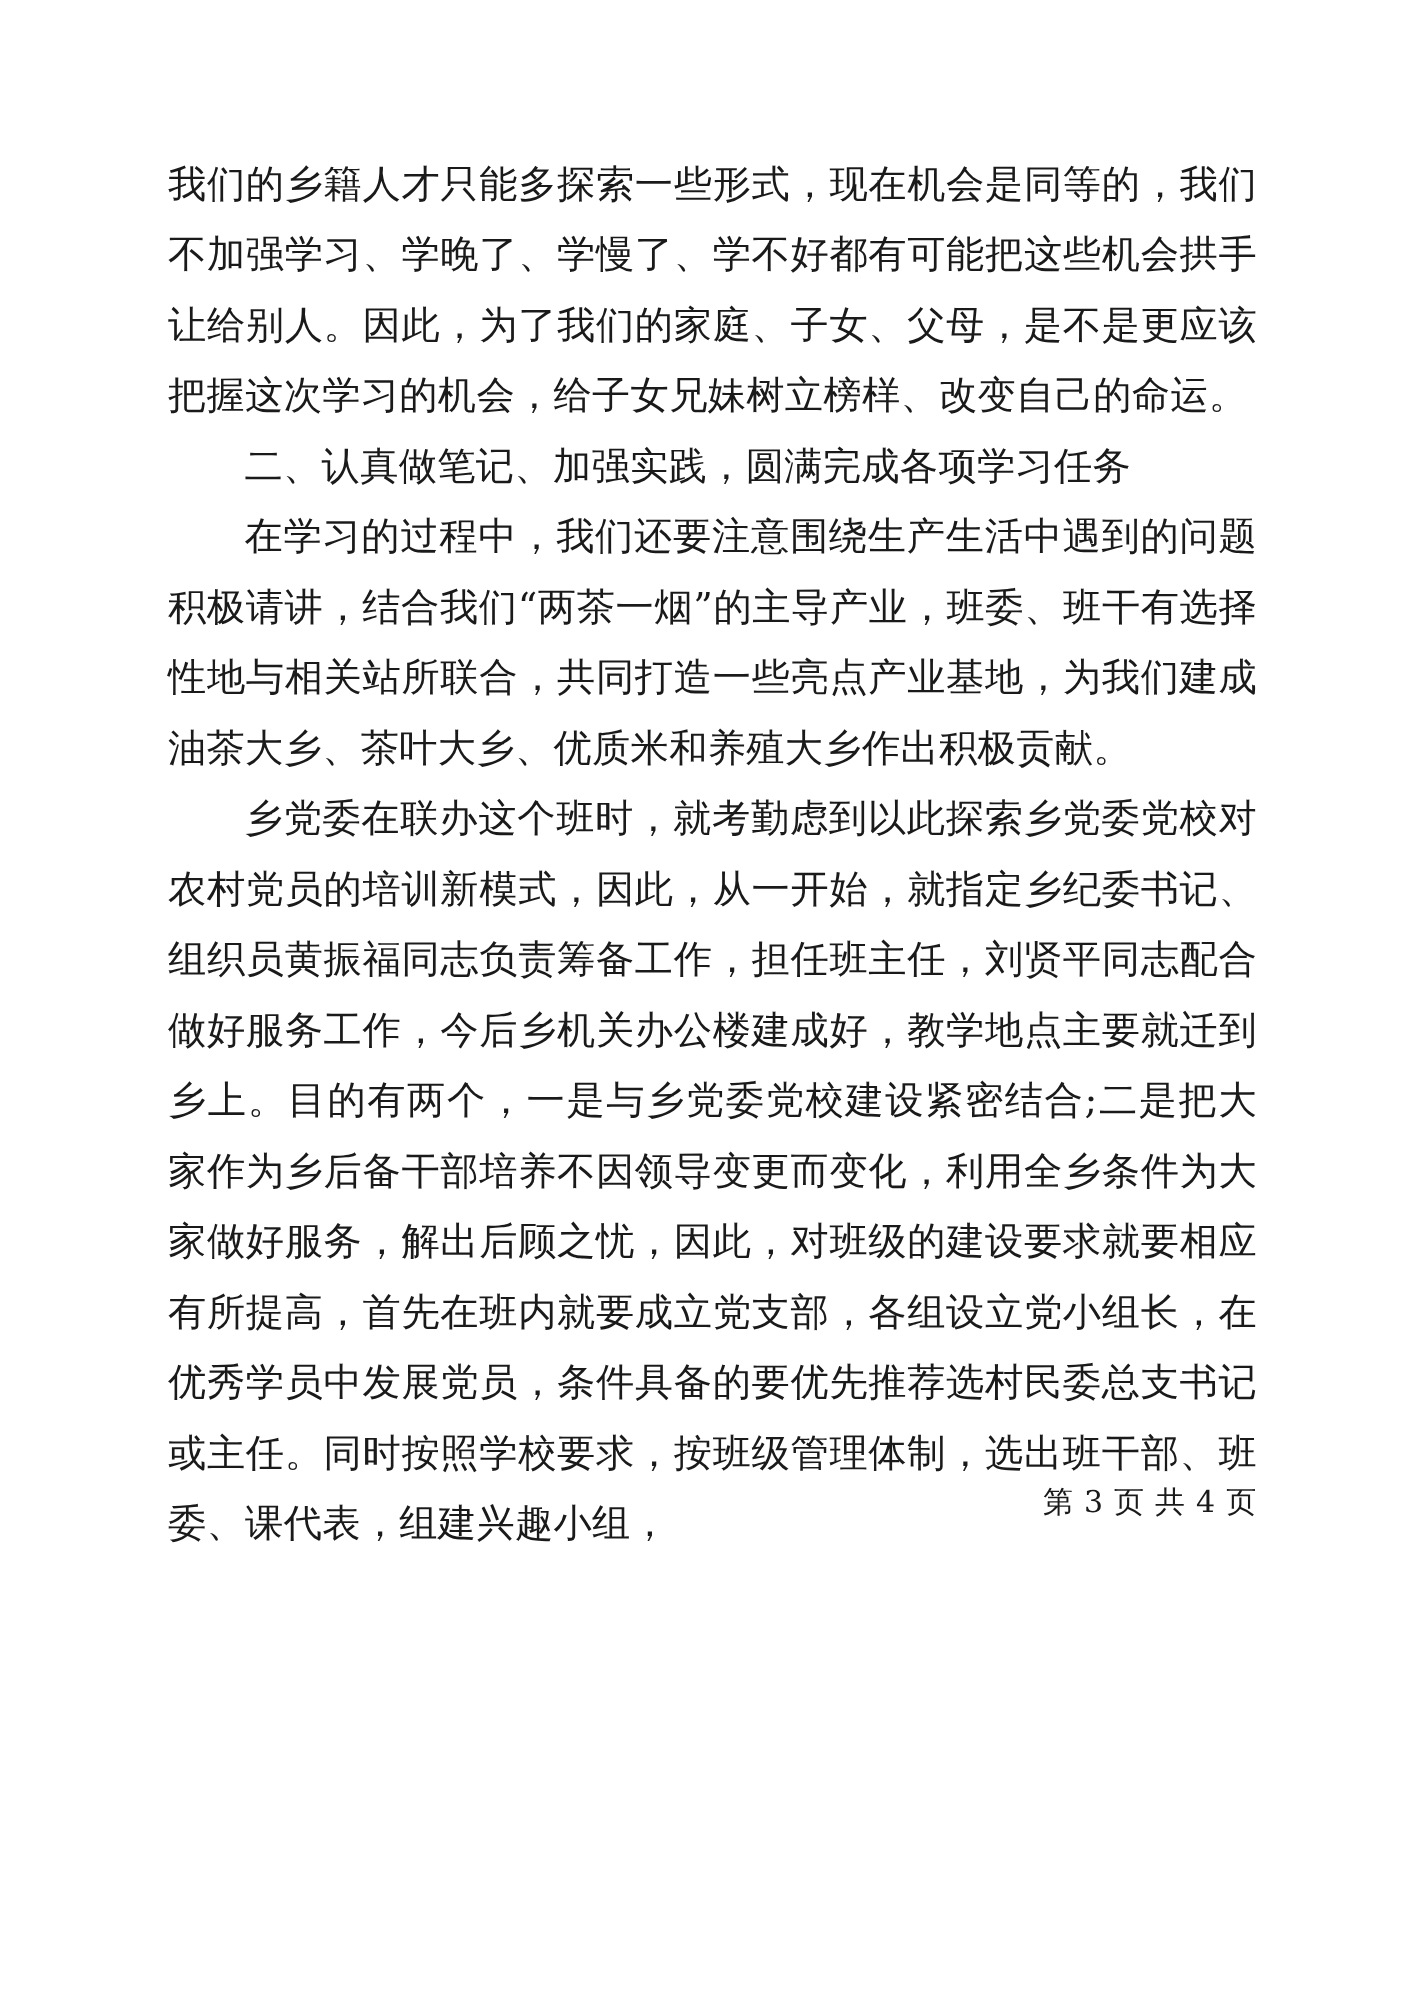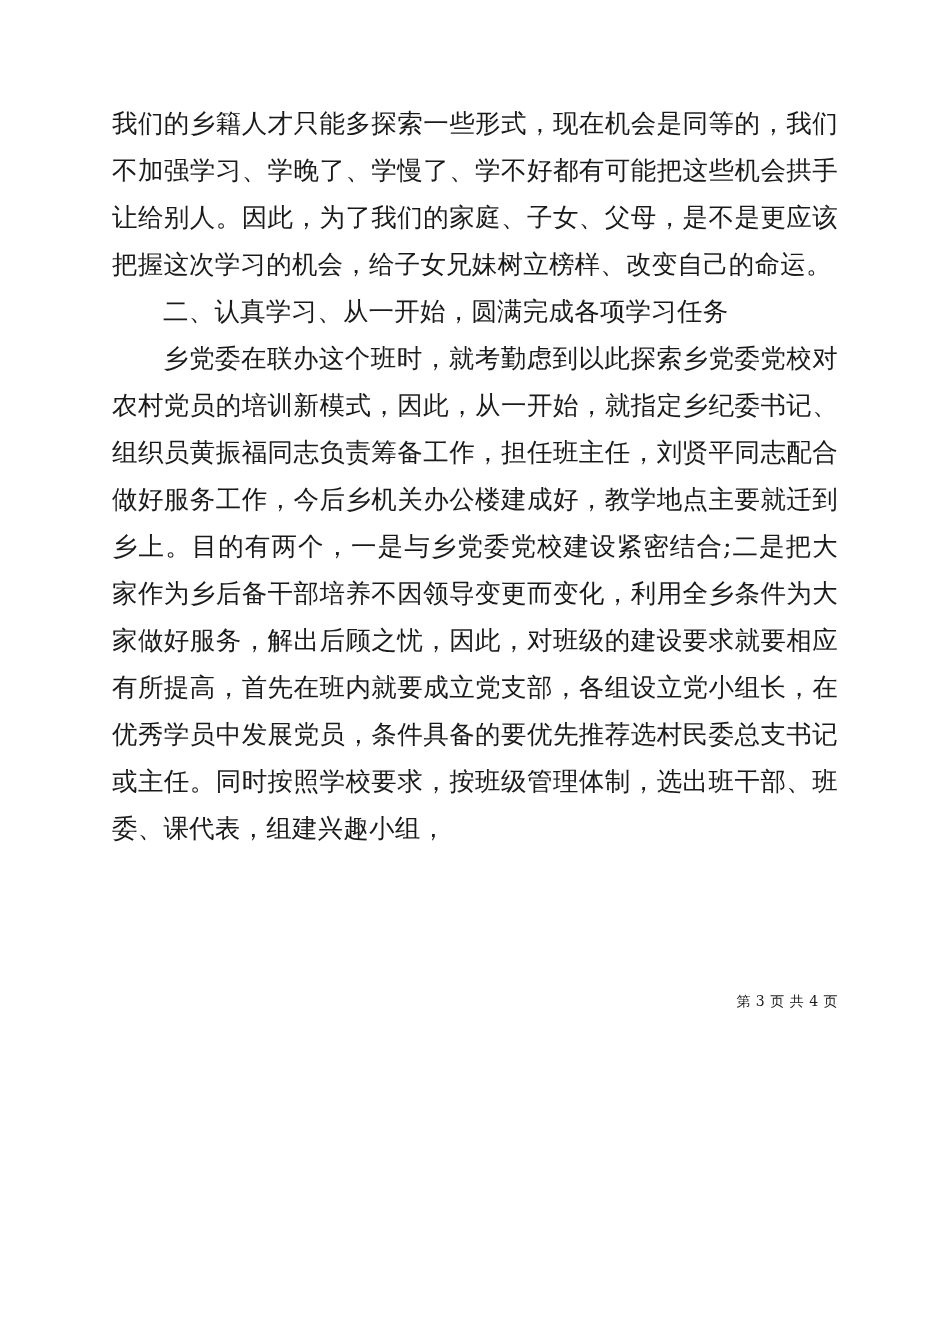--- a/index.html
+++ b/index.html
@@ -35,30 +35,31 @@
     margin: 0;
     text-indent: 2em;
   }
   .para.cont {
     text-indent: 0;
   }
   .footer {
     position: absolute;
     right: 112px;
     bottom: 52px;
-    font-size: 14px;
+    font-size: 20px;
     line-height: 20px;
     color: #1a1a1a;
     font-family: "DejaVu Serif", "Liberation Serif", serif;
     letter-spacing: 0.5px;
   }
 </style>
 </head>
 <body>
 
 <div class="page">
   <div class="doc-body">
     <p class="para cont">我们的乡籍人才只能多探索一些形式，现在机会是同等的，我们不加强学习、学晚了、学慢了、学不好都有可能把这些机会拱手让给别人。因此，为了我们的家庭、子女、父母，是不是更应该把握这次学习的机会，给子女兄妹树立榜样、改变自己的命运。</p>
-    <p class="para">二、认真学习、从一开始，圆满完成各项学习任务</p>
+    <p class="para">二、认真做笔记、加强实践，圆满完成各项学习任务</p>
+    <p class="para">在学习的过程中，我们还要注意围绕生产生活中遇到的问题积极请讲，结合我们“两茶一烟”的主导产业，班委、班干有选择性地与相关站所联合，共同打造一些亮点产业基地，为我们建成油茶大乡、茶叶大乡、优质米和养殖大乡作出积极贡献。</p>
     <p class="para">乡党委在联办这个班时，就考勤虑到以此探索乡党委党校对农村党员的培训新模式，因此，从一开始，就指定乡纪委书记、组织员黄振福同志负责筹备工作，担任班主任，刘贤平同志配合做好服务工作，今后乡机关办公楼建成好，教学地点主要就迁到乡上。目的有两个，一是与乡党委党校建设紧密结合;二是把大家作为乡后备干部培养不因领导变更而变化，利用全乡条件为大家做好服务，解出后顾之忧，因此，对班级的建设要求就要相应有所提高，首先在班内就要成立党支部，各组设立党小组长，在优秀学员中发展党员，条件具备的要优先推荐选村民委总支书记或主任。同时按照学校要求，按班级管理体制，选出班干部、班委、课代表，组建兴趣小组，</p>
   </div>
   <div class="footer">第 3 页 共 4 页</div>
 </div>
 
 </body></html>

